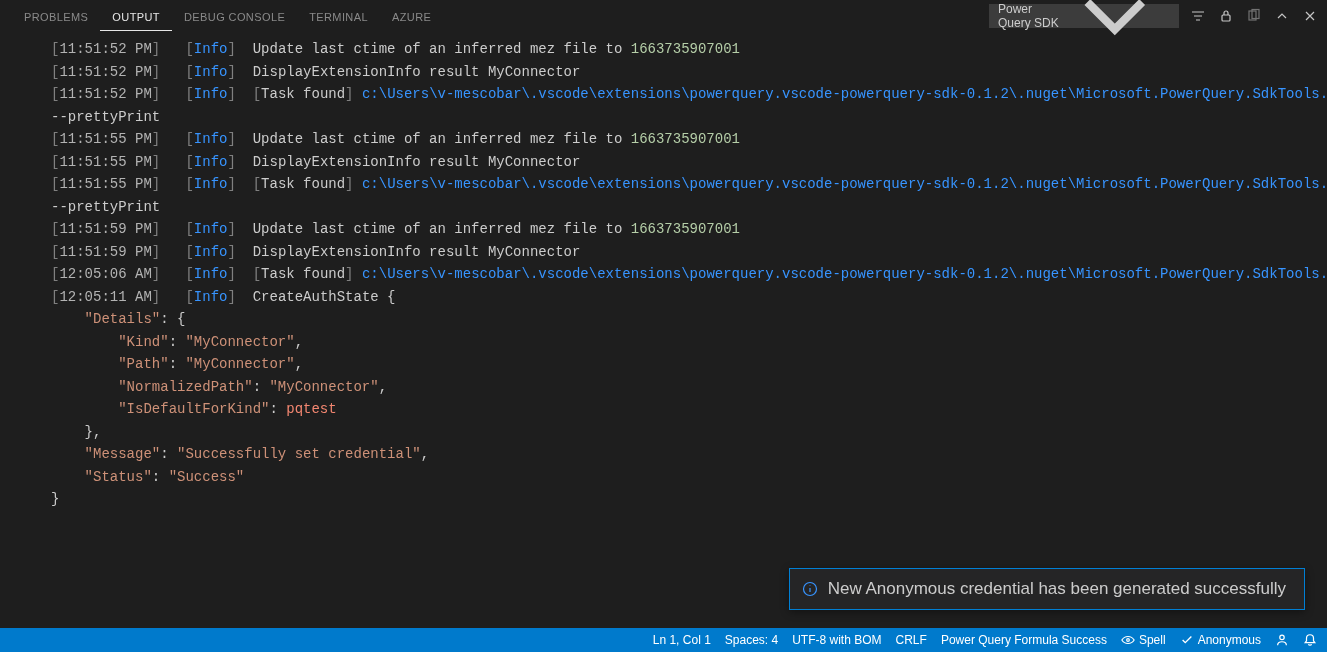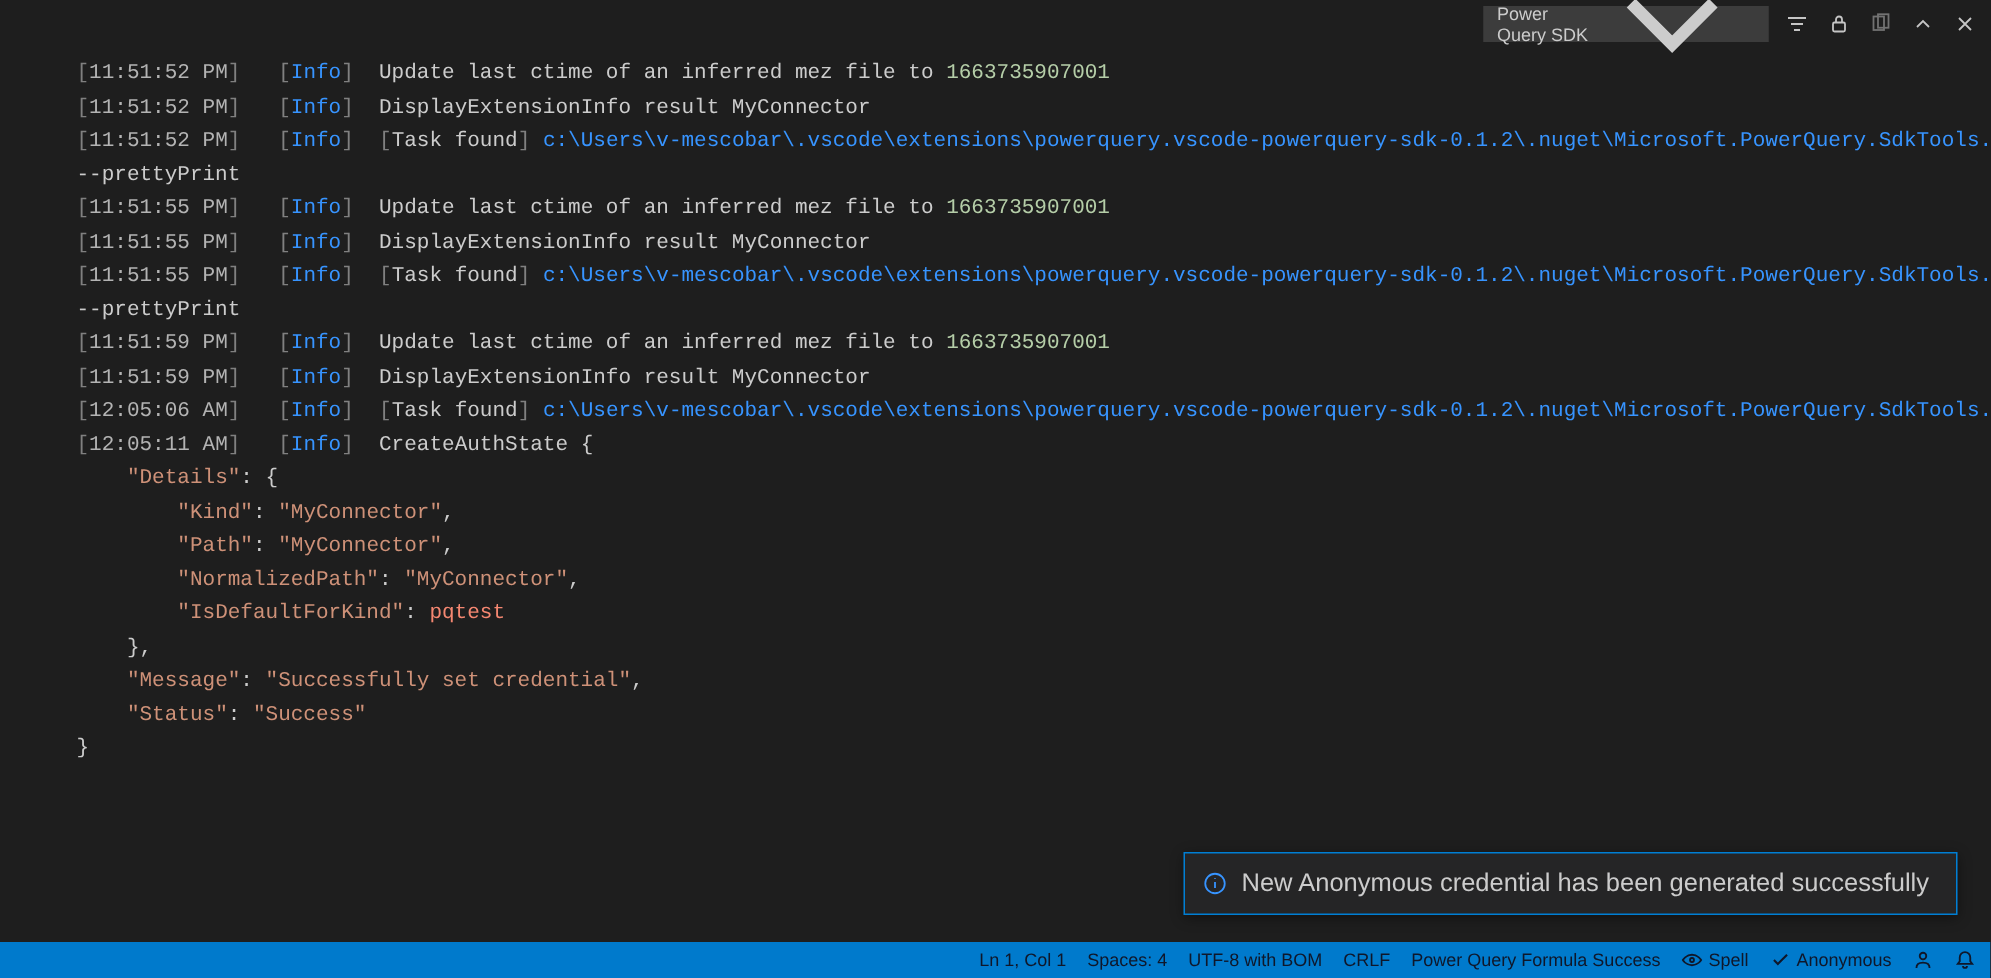--- a/index.html
+++ b/index.html
@@ -83,29 +83,36 @@
     color:#cccccc;
     font-size:17px;
     min-width: 440px;
     box-shadow: 0 2px 8px rgba(0,0,0,.4);
   }
   .notification svg { width:16px; height:16px; color:#3794ff; flex-shrink:0;}
   .statusbar {
     position:absolute; bottom:0; left:0; right:0;
     height:24px; background:#007acc;
     display:flex; align-items:center; justify-content:flex-end;
-    color:#0f172a; font-size:12px; padding:0 10px; gap:14px;
+    color:#ffffff; font-size:12px; padding:0 10px; gap:14px;
   }
   .status-item{display:flex;align-items:center;gap:4px;cursor:pointer;}
   .status-item svg{width:14px;height:14px;}
 </style>
 </head>
 <body>
 
 <div class="panel-header">
+  <div class="tabs">
+      <div class="tab">PROBLEMS</div>
+      <div class="tab active">OUTPUT</div>
+      <div class="tab">DEBUG CONSOLE</div>
+      <div class="tab">TERMINAL</div>
+      <div class="tab">AZURE</div>
+    </div>
   <div class="panel-right">
     <div class="select-wrap">
       <span>Power Query SDK</span>
       <svg viewBox="0 0 16 16" fill="none" stroke="currentColor" stroke-width="1.2">
           <path d="M4 6l4 4 4-4"></path>
         </svg>
     </div>
     <span class="icon-btn">
         <svg viewBox="0 0 16 16" fill="none" stroke="currentColor" stroke-width="1.2">
           <path d="M2 4h12M4 8h8M6 12h4"></path>

